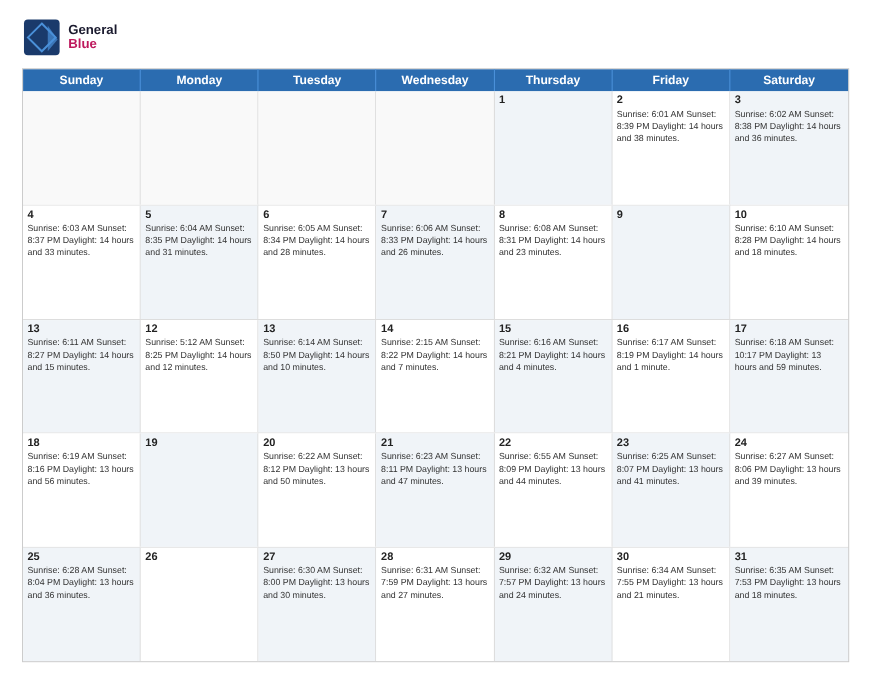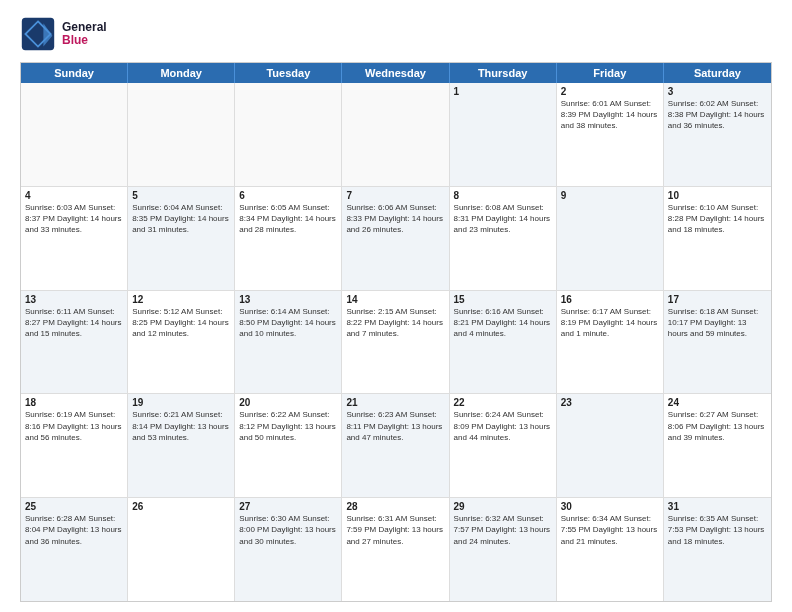--- a/index.html
+++ b/index.html
@@ -263,48 +263,48 @@
         <div class="week-row">
           <div class="day-cell">
             <span class="day-number">18</span>
             <div class="day-info">Sunrise: 6:19 AM
 Sunset: 8:16 PM
 Daylight: 13 hours
 and 56 minutes.</div>
           </div>
           <div class="day-cell shaded">
             <span class="day-number">19</span>
-            <div class="day-info">Sunrise: 6:21 AM
-Sunset: 8:14 PM
-Daylight: 13 hours
-and 53 minutes.</div>
           </div>
           <div class="day-cell">
             <span class="day-number">20</span>
             <div class="day-info">Sunrise: 6:22 AM
 Sunset: 8:12 PM
 Daylight: 13 hours
 and 50 minutes.</div>
           </div>
           <div class="day-cell shaded">
             <span class="day-number">21</span>
             <div class="day-info">Sunrise: 6:23 AM
 Sunset: 8:11 PM
 Daylight: 13 hours
 and 47 minutes.</div>
           </div>
           <div class="day-cell">
             <span class="day-number">22</span>
-            <div class="day-info">Sunrise: 6:24 AM
+            <div class="day-info">Sunrise: 6:55 AM
 Sunset: 8:09 PM
 Daylight: 13 hours
 and 44 minutes.</div>
           </div>
           <div class="day-cell shaded">
             <span class="day-number">23</span>
+            <div class="day-info">Sunrise: 6:25 AM
+Sunset: 8:07 PM
+Daylight: 13 hours
+and 41 minutes.</div>
           </div>
           <div class="day-cell">
             <span class="day-number">24</span>
             <div class="day-info">Sunrise: 6:27 AM
 Sunset: 8:06 PM
 Daylight: 13 hours
 and 39 minutes.</div>
           </div>
         </div>
         <div class="week-row">

